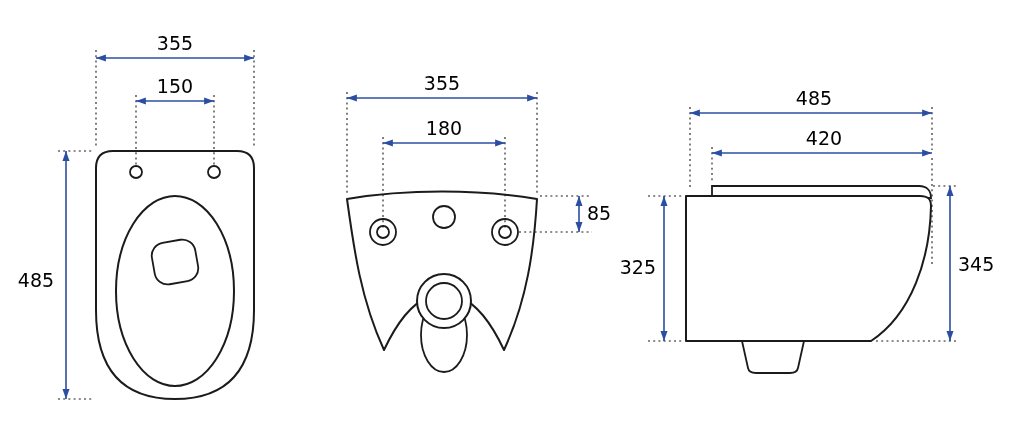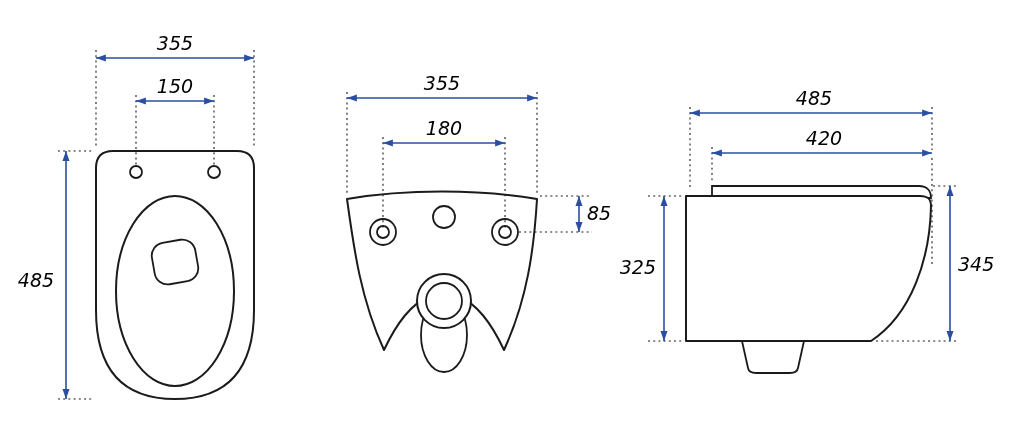--- a/index.html
+++ b/index.html
@@ -3,21 +3,20 @@
 <meta charset="utf-8">
 <style>
   html, body { margin: 0; padding: 0; background: #ffffff; }
   .canvas {
     position: relative;
     width: 1024px;
     height: 441px;
     background: var(--bg, #ffffff);
     overflow: hidden;
     font-family: "DejaVu Sans", sans-serif;
-    font-style: italic;
   }
   svg { display: block; }
   .outline {
     fill: #ffffff;
     stroke: var(--line, #1b1b1b);
     stroke-width: 2;
     stroke-linejoin: round;
     stroke-linecap: round;
   }
   .outline-thin {

